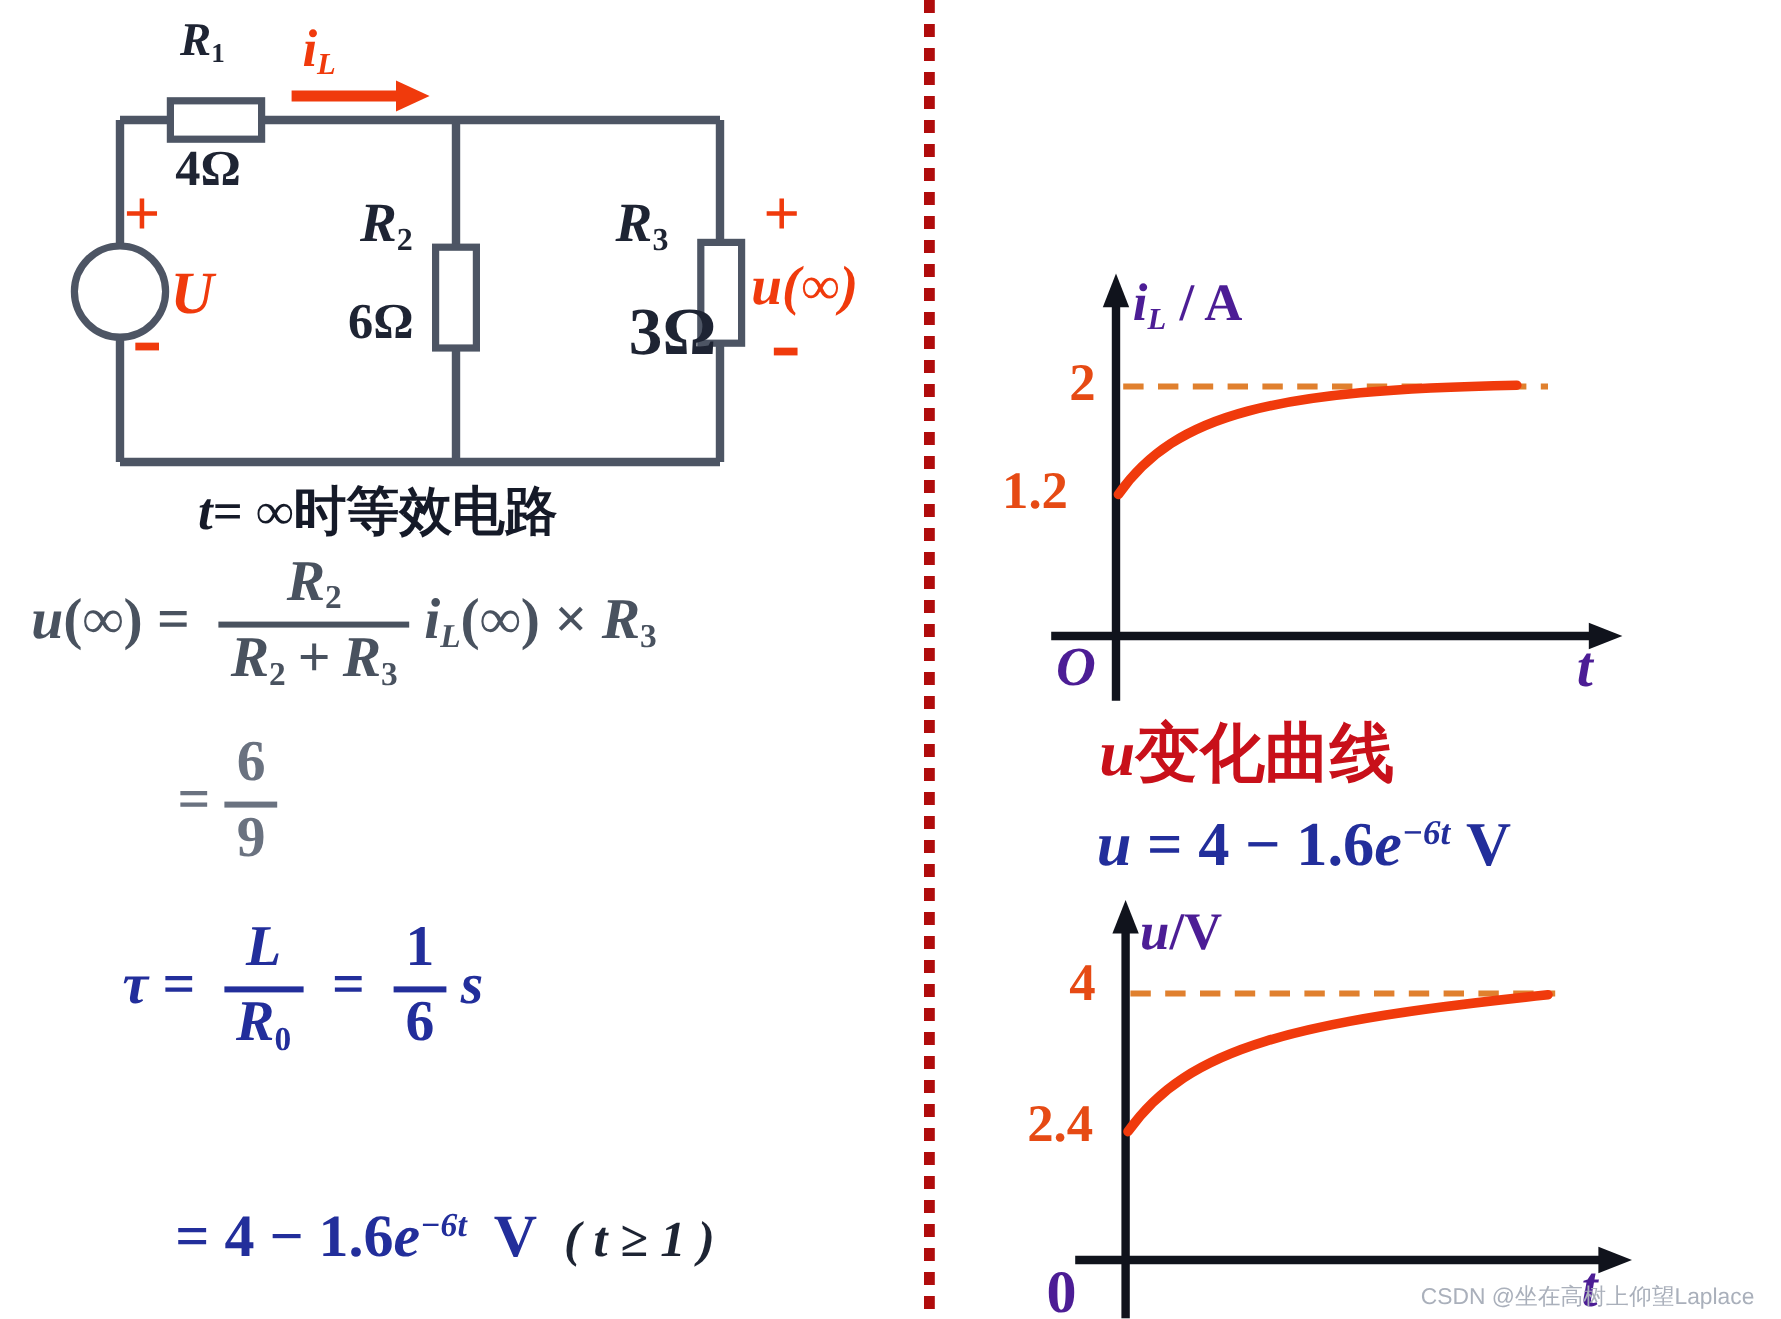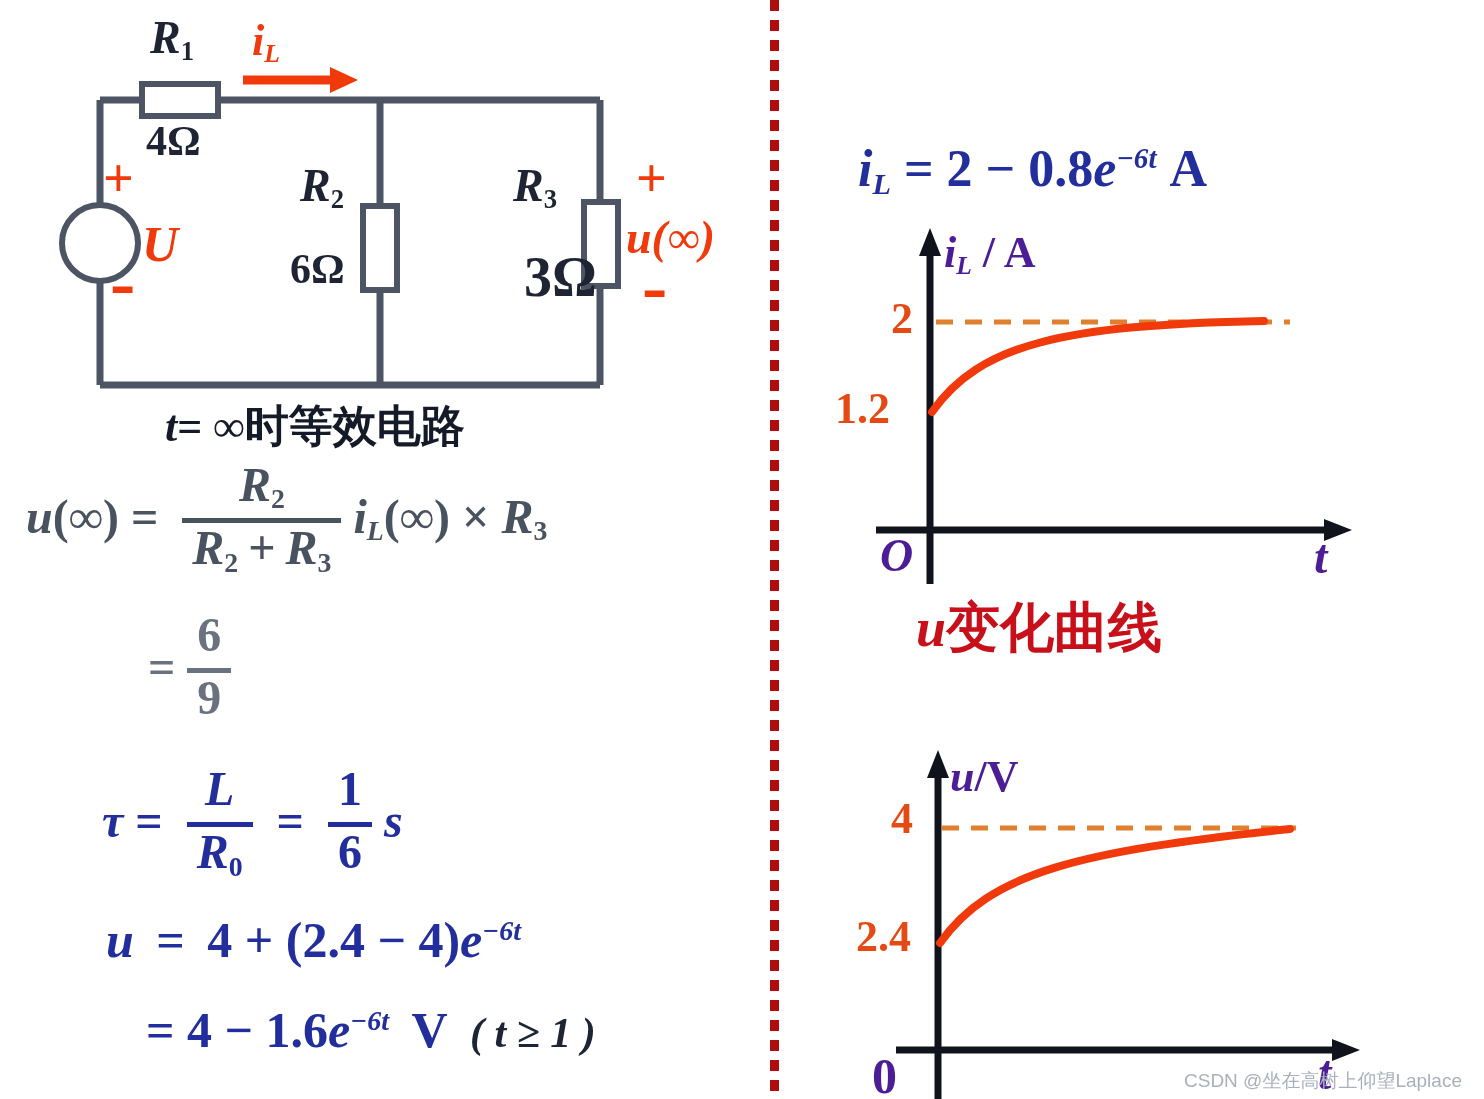--- a/index.html
+++ b/index.html
@@ -39,21 +39,21 @@
     <circle cx="100" cy="243" r="38" fill="#ffffff" stroke="#4d5564" stroke-width="6"></circle>
     <rect x="142" y="84" width="76" height="32" fill="#ffffff" stroke="#4d5564" stroke-width="6"></rect>
     <rect x="363" y="206" width="34" height="84" fill="#ffffff" stroke="#4d5564" stroke-width="6"></rect>
     <rect x="584" y="202" width="34" height="84" fill="#ffffff" stroke="#4d5564" stroke-width="6"></rect>
     <g>
       <line x1="243" y1="80" x2="330" y2="80" stroke="#f03a0c" stroke-width="9"></line>
       <polygon points="330,67 358,80 330,93" fill="#f03a0c"></polygon>
     </g>
   </svg>
 
-  <div class="abs math dk" style="left:150px;top:12px;font-size:46px"><span class="it">R</span><span class="sb">1</span></div>
+  <div class="abs math dk" style="left:150px;top:12px;font-size:39px"><span class="it">R</span><span class="sb">1</span></div>
   <div class="abs math rd" style="left:252px;top:16px;font-size:44px"><span class="it">i</span><span class="sb it">L</span></div>
   <div class="abs math dk" style="left:146px;top:118px;font-size:42px">4Ω</div>
 
   <div class="abs math rd" style="left:103px;top:148px;font-size:54px">+</div>
   <div class="abs math rd it" style="left:142px;top:216px;font-size:50px">U</div>
   <div class="abs math rd" style="left:110px;top:240px;font-size:76px">-</div>
 
   <div class="abs math dk" style="left:300px;top:160px;font-size:46px"><span class="it">R</span><span class="sb">2</span></div>
   <div class="abs math dk" style="left:290px;top:246px;font-size:42px">6Ω</div>
 
@@ -94,57 +94,52 @@
       <span class="den"><span class="it">R</span><span class="sb">0</span></span>
     </span>
     <span class="op">=</span>
     <span class="frac">
       <span class="num">1</span>
       <span class="den">6</span>
     </span>
     <span class="it">s</span>
   </div>
 
-  <div class="abs math blue" style="left:106px;top:912px;font-size:50px">
-    <span class="it">u</span>
-    <span class="opn">=</span>
-    <span>4 + (2.4 − 4)</span><span class="it">e</span><span class="sp">−6t</span>
-  </div>
 
   <div class="abs math blue" style="left:146px;top:1002px;font-size:50px">
     <span>=</span>
     <span>4 − 1.6</span><span class="it">e</span><span class="sp">−6t</span>
     <span class="opn">V</span>
     <span class="it" style="font-size:42px;color:#1d2433">( t ≥ 1 )</span>
   </div>
 
   <div class="abs divider" style="left:770px;top:0;width:9px;height:1099px"></div>
 
 
-  <div class="abs math blue" style="left:858px;top:140px;font-size:52px"><span class="it">i</span><span class="sb it">L</span>&nbsp;<span>= 2 − 0.8</span><span class="it">e</span><span class="sp">−6t</span>&nbsp;<span>A</span></div>
 
   <svg class="abs" style="left:818px;top:226px" width="566" height="368" viewBox="0 0 566 368">
     <g stroke="#10131c" stroke-width="7" fill="none">
       <line x1="112" y1="358" x2="112" y2="20"></line>
       <line x1="58" y1="304" x2="508" y2="304"></line>
     </g>
     <polygon points="112,2 101,30 123,30" fill="#10131c"></polygon>
     <polygon points="534,304 506,293 506,315" fill="#10131c"></polygon>
     <line x1="118" y1="96" x2="472" y2="96" stroke="#e0802e" stroke-width="5" stroke-dasharray="17 12"></line>
     <path d="M114,186 C162,118 244,99 446,95" stroke="#f03a0c" stroke-width="8" fill="none" stroke-linecap="round"></path>
   </svg>
 
   <div class="abs math axl" style="left:944px;top:228px;font-size:44px"><span class="it">i</span><span class="sb it">L</span>&nbsp;<span>/ A</span></div>
   <div class="abs math tick" style="left:891px;top:294px">2</div>
   <div class="abs math tick" style="left:835px;top:384px">1.2</div>
   <div class="abs math axl it" style="left:880px;top:530px;font-size:46px">O</div>
   <div class="abs math axl it" style="left:1314px;top:530px;font-size:48px">t</div>
 
   <div class="abs math tred" style="left:916px;top:598px;font-size:54px"><span class="it">u</span><span>变化曲线</span></div>
 
+  <div class="abs math blue" style="left:914px;top:676px;font-size:52px"><span class="it">u</span>&nbsp;<span>= 4 − 1.6</span><span class="it">e</span><span class="sp">−6t</span>&nbsp;<span>V</span></div>
 
   <svg class="abs" style="left:838px;top:750px" width="548" height="349" viewBox="0 0 548 349">
     <g stroke="#10131c" stroke-width="7" fill="none">
       <line x1="100" y1="349" x2="100" y2="18"></line>
       <line x1="58" y1="300" x2="496" y2="300"></line>
     </g>
     <polygon points="100,0 89,28 111,28" fill="#10131c"></polygon>
     <polygon points="522,300 494,289 494,311" fill="#10131c"></polygon>
     <line x1="104" y1="78" x2="458" y2="78" stroke="#e0802e" stroke-width="5" stroke-dasharray="17 12"></line>
     <path d="M102,193 C152,122 242,101 452,79" stroke="#f03a0c" stroke-width="8" fill="none" stroke-linecap="round"></path>

